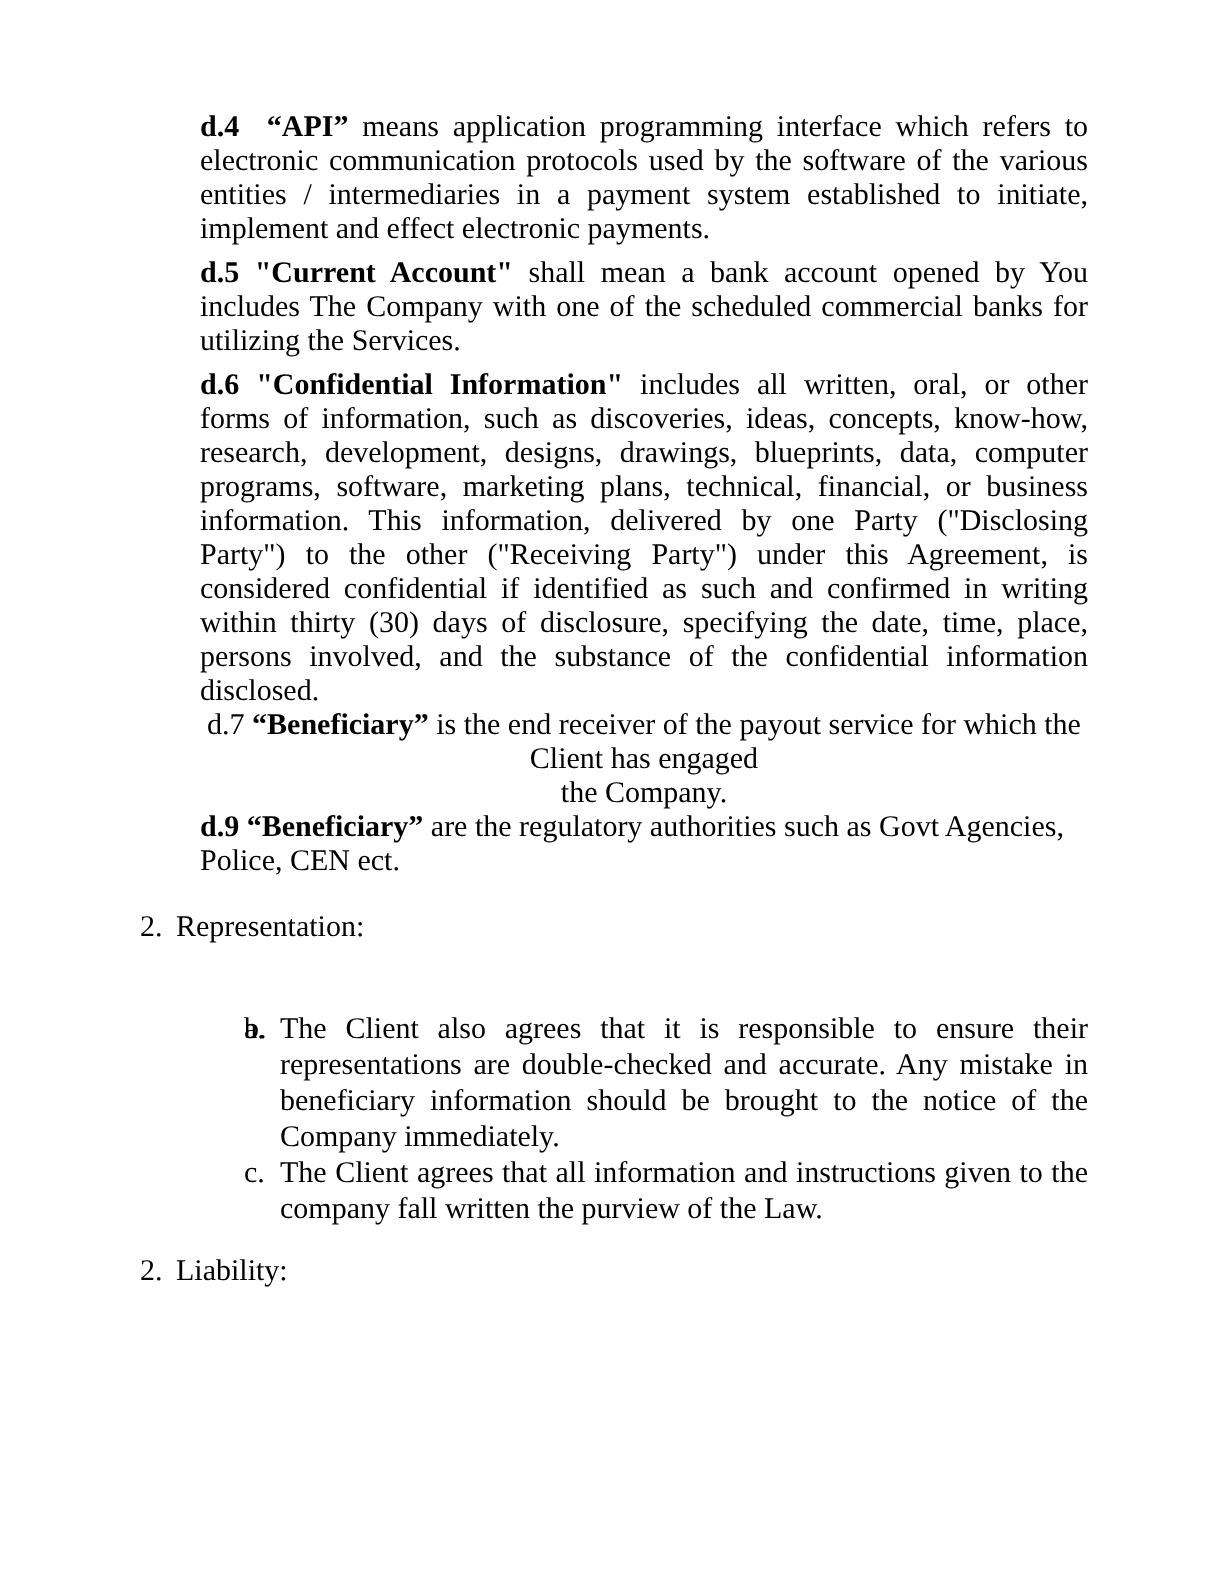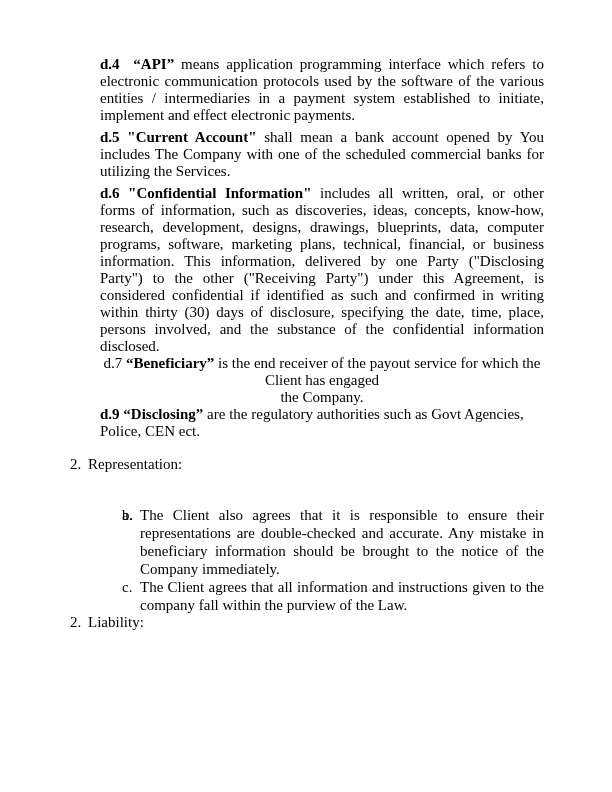--- a/index.html
+++ b/index.html
@@ -26,21 +26,21 @@
   p.def.preline { white-space:pre-line; text-align:center; }
   p.def.left { text-align:left; }
   .term { font-weight:bold; }
   .sec-head {
     margin-left:-30px;
     font-weight:normal;
     line-height:17px;
   }
   .sec-head .num { display:inline-block; width:18px; }
   .sec-head.first { margin-top:16px; }
-  .sec-head.second { }
+  .sec-head.second { margin-top:14px; }
   .items { margin:0; padding:0; list-style:none; }
   .items.first { margin-top:33px; }
   .item {
     position:relative;
     padding-left:40px;
     text-align:justify;
     line-height:18px;
   }
   .item .letter { position:absolute; left:22px; }
 </style>
@@ -49,31 +49,31 @@
 
 <div class="page">
   <div class="content">
 
     <div>
       <p class="def"><span class="pre"></span><span class="term">d.4&nbsp; “API”</span><span> means application programming interface which refers to electronic communication protocols used by the software of the various entities / intermediaries in a payment system established to initiate, implement and effect electronic payments.</span></p>
       <p class="def sp"><span class="pre"></span><span class="term">d.5 "Current Account"</span><span> shall mean a bank account opened by You includes The Company with one of the scheduled commercial banks for utilizing the Services.</span></p>
       <p class="def sp"><span class="pre"></span><span class="term">d.6 "Confidential Information"</span><span> includes all written, oral, or other forms of information, such as discoveries, ideas, concepts, know-how, research, development, designs, drawings, blueprints, data, computer programs, software, marketing plans, technical, financial, or business information. This information, delivered by one Party ("Disclosing Party") to the other ("Receiving Party") under this Agreement, is considered confidential if identified as such and confirmed in writing within thirty (30) days of disclosure, specifying the date, time, place, persons involved, and the substance of the confidential information disclosed.</span></p>
       <p class="def preline"><span class="pre">d.7 </span><span class="term">“Beneficiary”</span><span> is the end receiver of the payout service for which the Client has engaged
 the Company.</span></p>
-      <p class="def left"><span class="pre"></span><span class="term">d.9 “Disclosing”</span><span> are the regulatory authorities such as Govt Agencies, Police, CEN ect.</span></p>
+      <p class="def left"><span class="pre"></span><span class="term">d.9 “Beneficiary”</span><span> are the regulatory authorities such as Govt Agencies, Police, CEN ect.</span></p>
     </div>
 
     <div class="sec-head first">
       <span class="num">2.</span><span class="title">Representation:</span>
     </div>
 
     <div class="items first">
       <div class="item"><span class="letter">a.</span></div>
       <div class="item"><span class="letter">b.</span><span>The Client also agrees that it is responsible to ensure their representations are double-checked and accurate. Any mistake in beneficiary information should be brought to the notice of the Company immediately.</span></div>
-      <div class="item"><span class="letter">c.</span><span>The Client agrees that all information and instructions given to the company fall within the purview of the Law.</span></div>
+      <div class="item"><span class="letter">c.</span><span>The Client agrees that all information and instructions given to the company fall written the purview of the Law.</span></div>
     </div>
 
     <div class="sec-head second">
       <span class="num">2.</span><span class="title">Liability:</span>
     </div>
 
   </div>
 </div>
 
 </body></html>

